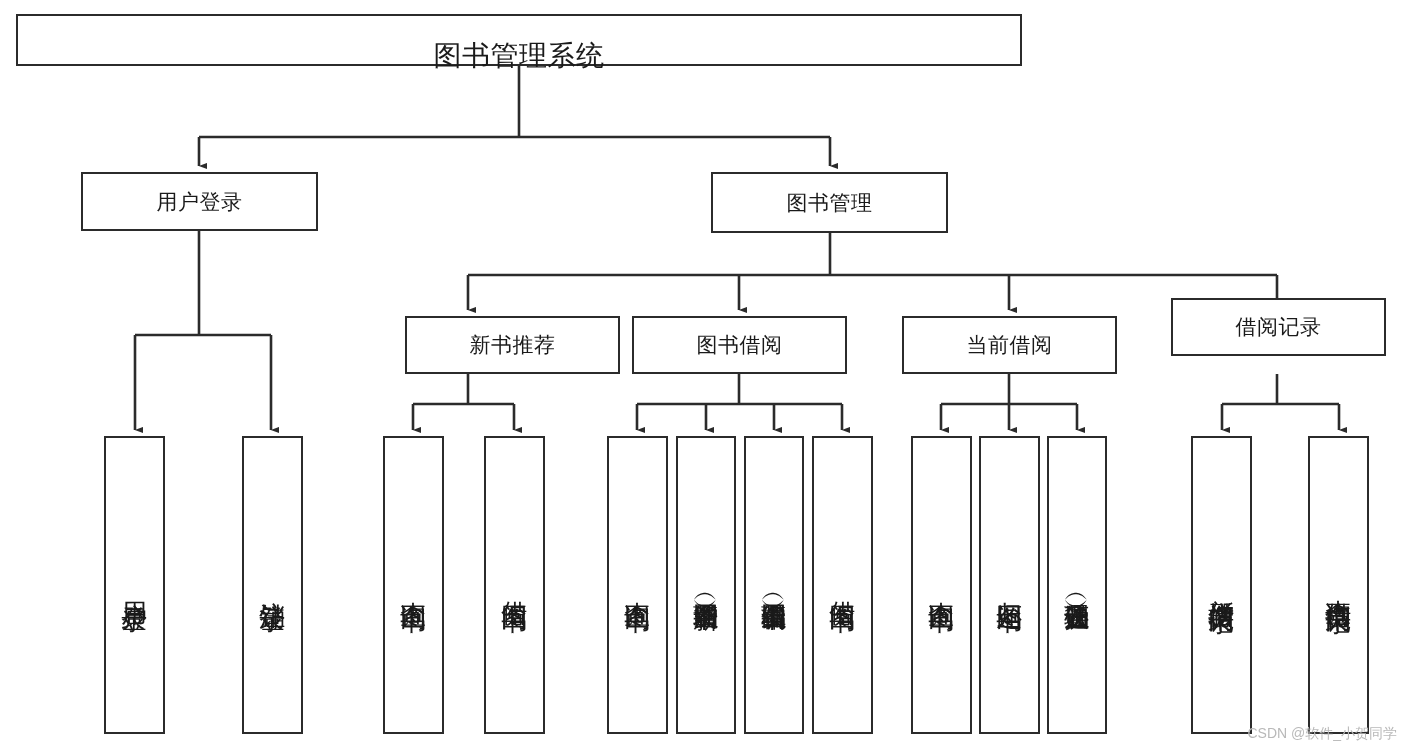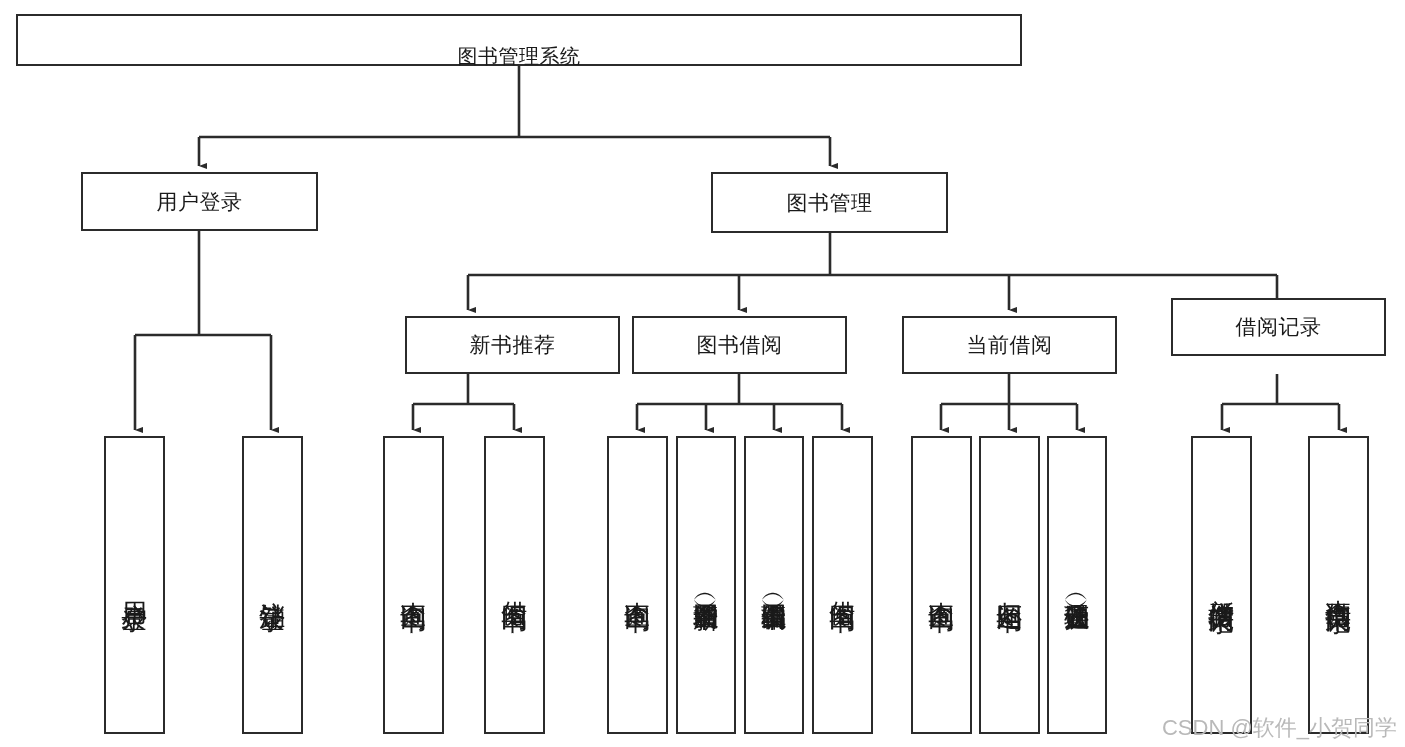--- a/index.html
+++ b/index.html
@@ -39,21 +39,21 @@
     display: block;
     text-align: center;
     white-space: nowrap;
   }
   .node.horizontal .label {
     font-size: 21px;
     letter-spacing: 0.5px;
     line-height: 1.1;
   }
   .node.root .label {
-    font-size: 20px;
+    font-size: 28px;
     margin-top: 32px;
   }
   .node.vertical {
     align-items: center;
     justify-content: center;
   }
   .node.vertical .label {
     writing-mode: vertical-rl;
     text-orientation: upright;
     font-size: 26px;
@@ -63,21 +63,21 @@
   }
   .node.vertical.tight .label {
     font-size: 25px;
     line-height: 1.05;
     letter-spacing: 0px;
   }
   .watermark {
     position: absolute;
     right: 8px;
     bottom: 4px;
-    font-size: 22px;
+    font-size: 14px;
     color: #b9b9b9;
     white-space: nowrap;
     font-family: "Liberation Sans", "DejaVu Sans", sans-serif;
   }
 </style>
 </head>
 <body>
 
 <div id="canvas">
 

